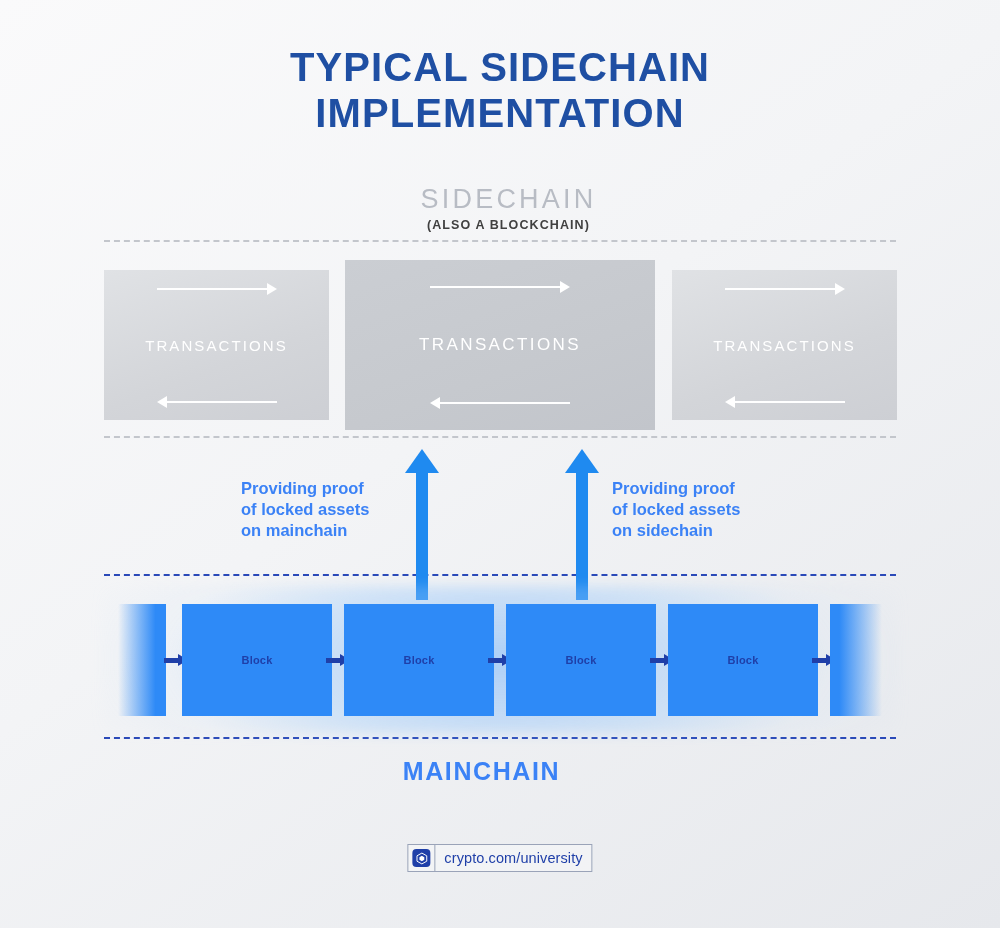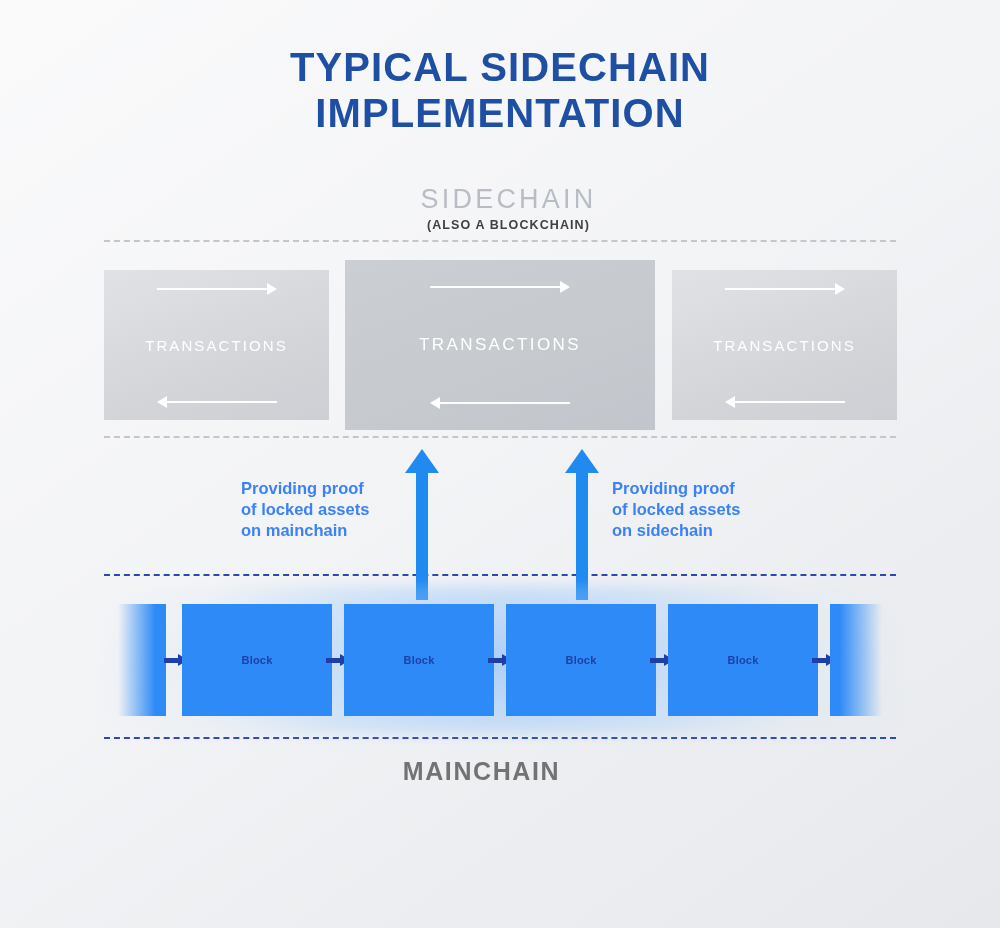--- a/index.html
+++ b/index.html
@@ -284,21 +284,21 @@
   
   .mainchain-caption {
     position: absolute;
     left: 0;
     top: 757px;
     width: 963px;
     text-align: center;
     font-size: 25px;
     font-weight: 700;
     letter-spacing: 1.6px;
-    color: #737373;
+    color: #3b82f6;
   }
 
   
   .footer-badge {
     position: absolute;
     left: 50%;
     transform: translateX(-50%);
     top: 844px;
     display: flex;
     align-items: stretch;
@@ -443,14 +443,25 @@
     </div>
     <div class="chain-arrow" id="chain-arrow-4">
       <div class="c-shaft"></div>
         <div class="c-head"></div>
     </div>
     <div class="chain-block fade-right" id="chain-block-5"></div>
   </div>
 
   <div class="mainchain-caption">MAINCHAIN</div>
 
+  <div class="footer-badge">
+    <div class="badge-logo">
+      <div class="mark">
+        <svg width="13" height="13" viewBox="0 0 24 24" aria-hidden="true">
+          <polygon points="12,2 21,7 21,17 12,22 3,17 3,7" fill="none" stroke="#ffffff" stroke-width="1.8"></polygon>
+          <polygon points="12,7 16.5,9.5 16.5,14.5 12,17 7.5,14.5 7.5,9.5" fill="#ffffff"></polygon>
+        </svg>
+      </div>
+    </div>
+    <div class="badge-text">crypto.com/university</div>
+  </div>
 
 </div>
 
 </body></html>

